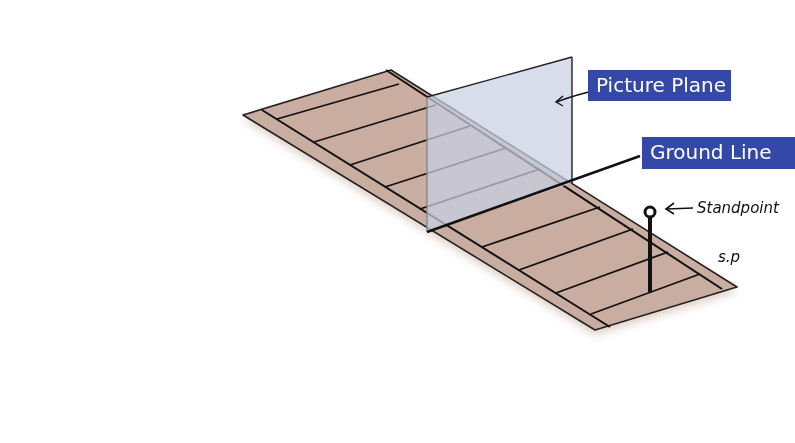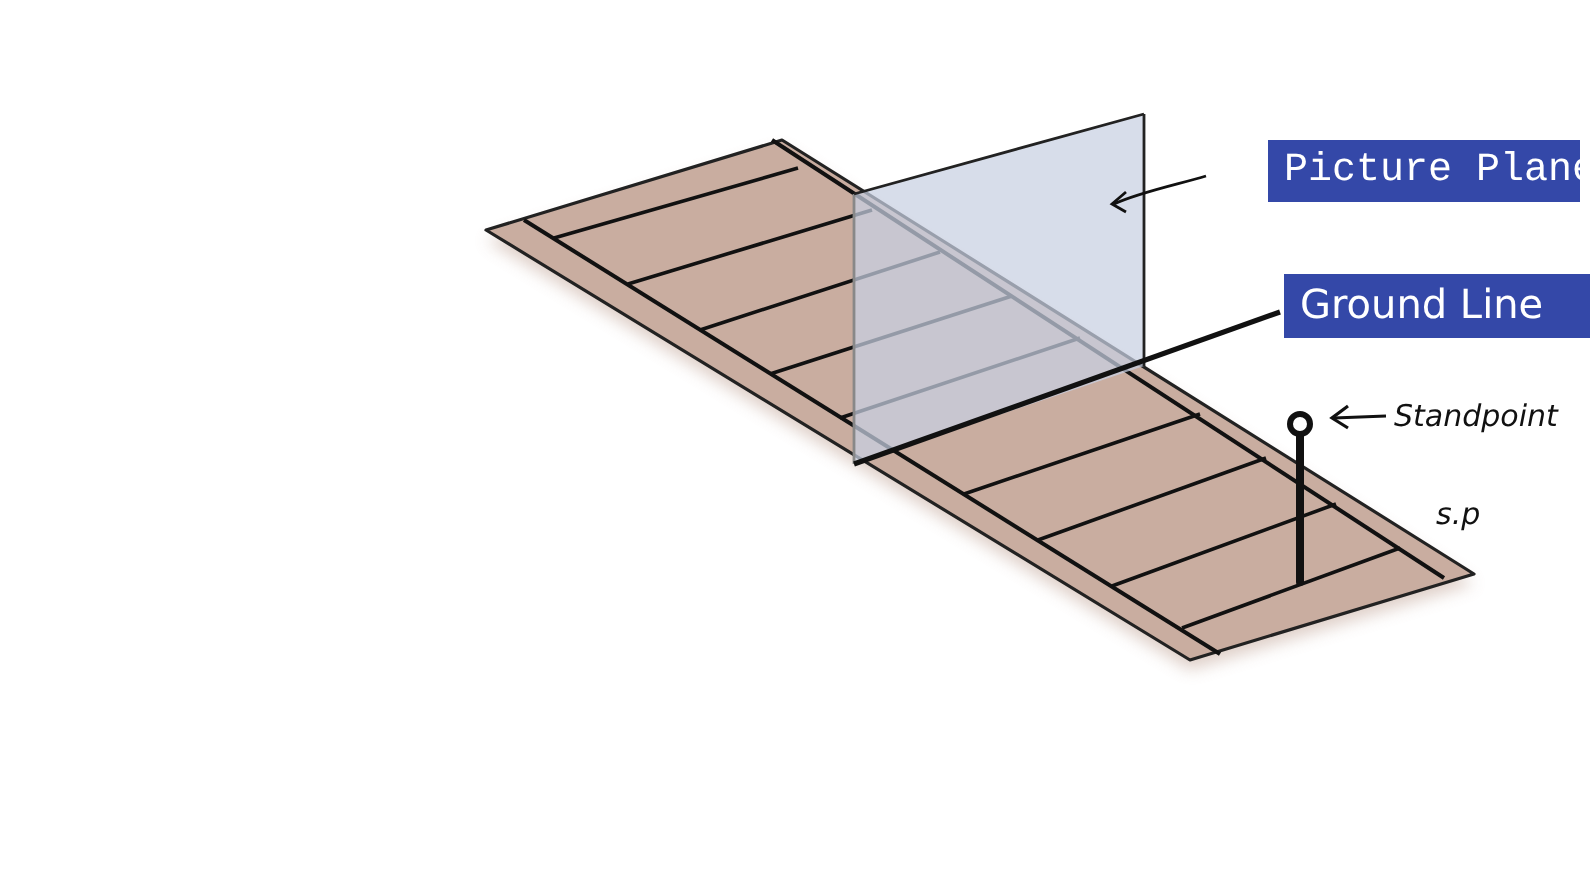--- a/index.html
+++ b/index.html
@@ -9,21 +9,21 @@
       position: absolute;
       background: #3448a8;
       color: #ffffff;
       font-family: "DejaVu Sans", sans-serif;
       font-size: 20px;
       line-height: 31px;
       padding: 0 8px;
       box-sizing: border-box;
       white-space: nowrap;
     }
-    #label-picture-plane { left: 634px; top: 70px; width: 156px; height: 31px; font-family: Liberation Mono, monospace; }
+    #label-picture-plane { left: 588px; top: 70px; width: 143px; height: 31px; }
     #label-ground-line { left: 642px; top: 137px; width: 153px; height: 32px; }
     .hand {
       position: absolute;
       font-family: "DejaVu Sans", sans-serif;
       font-style: italic;
       color: #111111;
       font-size: 15px;
       white-space: nowrap;
     }
     #standpoint-text { left: 697px; top: 199px; }

